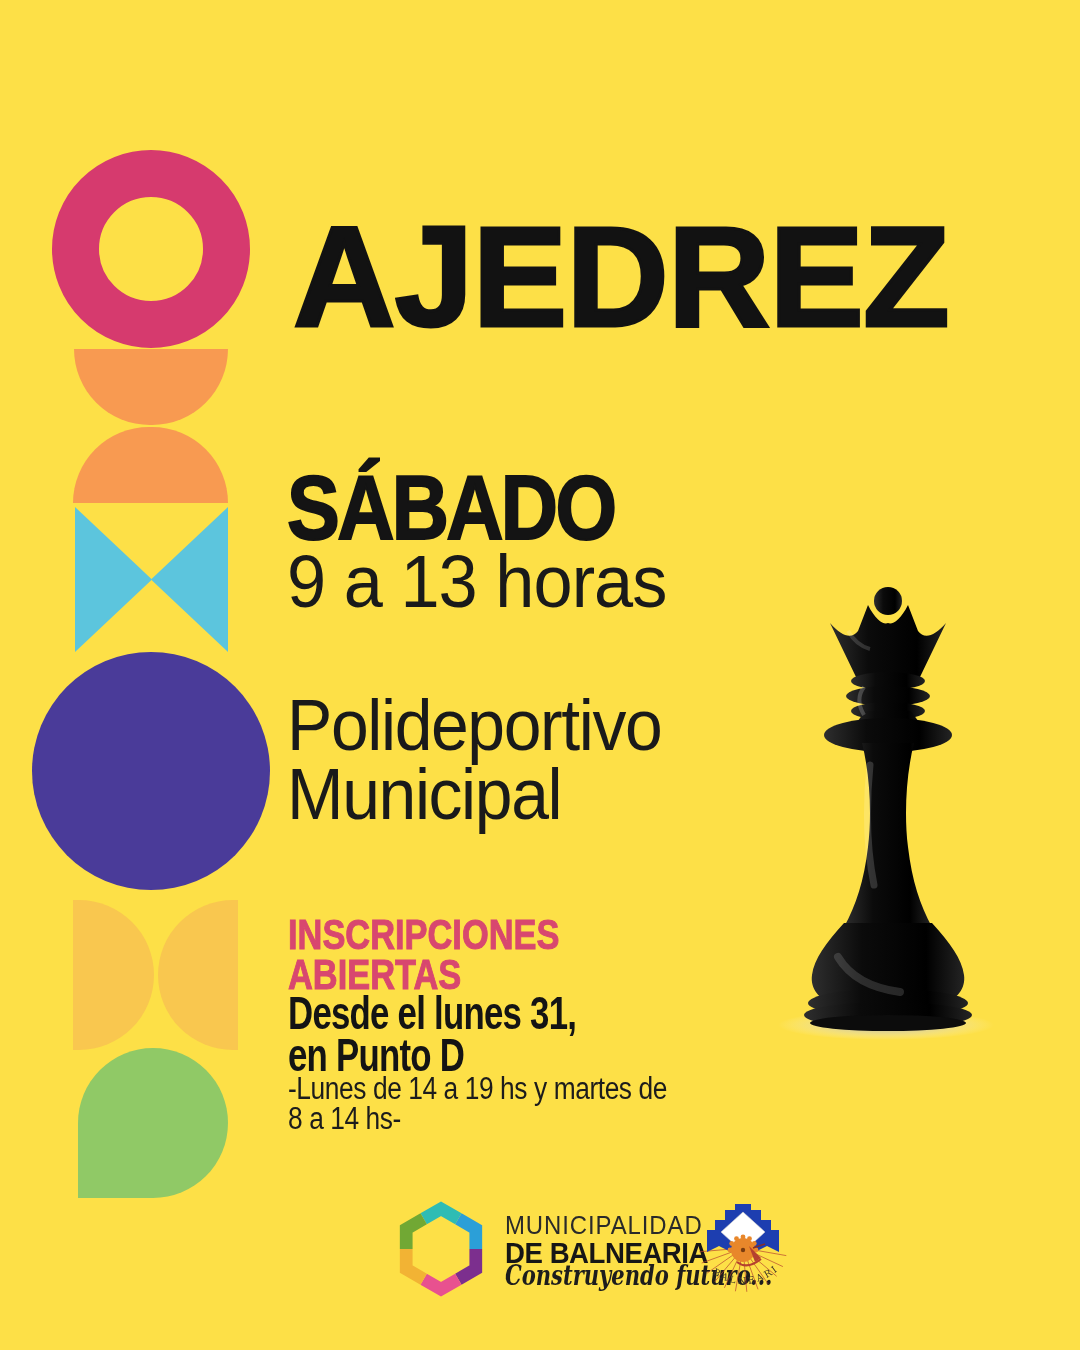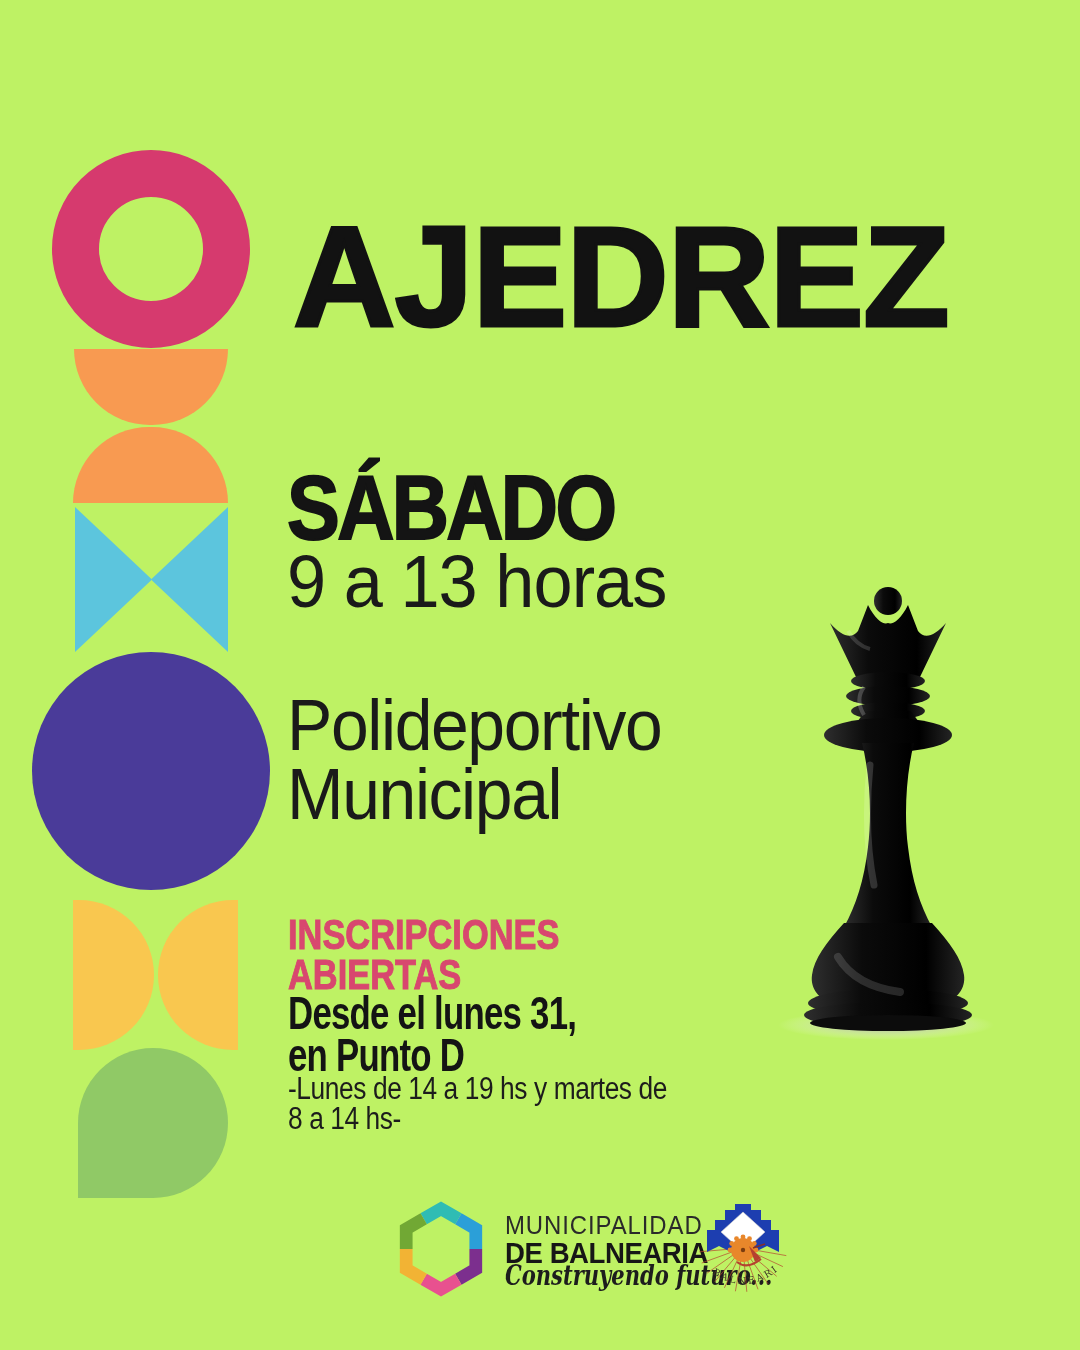--- a/index.html
+++ b/index.html
@@ -1,19 +1,19 @@
 <!DOCTYPE html>
 <html style="--c-pink: #d63a6e; --c-orange: #f89a51; --c-cyan: #5cc5dd; --c-purple: #4a3b99; --c-yellow: #f9c74f; --c-green: #90c966; --c-accent_pink: #d8476f; --c-text_black: #121212;"><head>
 <meta charset="utf-8">
 <style>
   html,body{margin:0;padding:0;background:#e9e9e9;}
   .poster{
     position:relative;
     width:1080px;height:1350px;
-    background:#bef264;
+    background:#fde047;
     overflow:hidden;
     font-family:"Liberation Sans", sans-serif;
     color:#161616;
     text-decoration:underline;
   }
   .abs{position:absolute;}
   
   .ring{
     left:52px;top:150px;width:198px;height:198px;
     box-sizing:border-box;border:47px solid var(--c-pink,#d63a6e);

